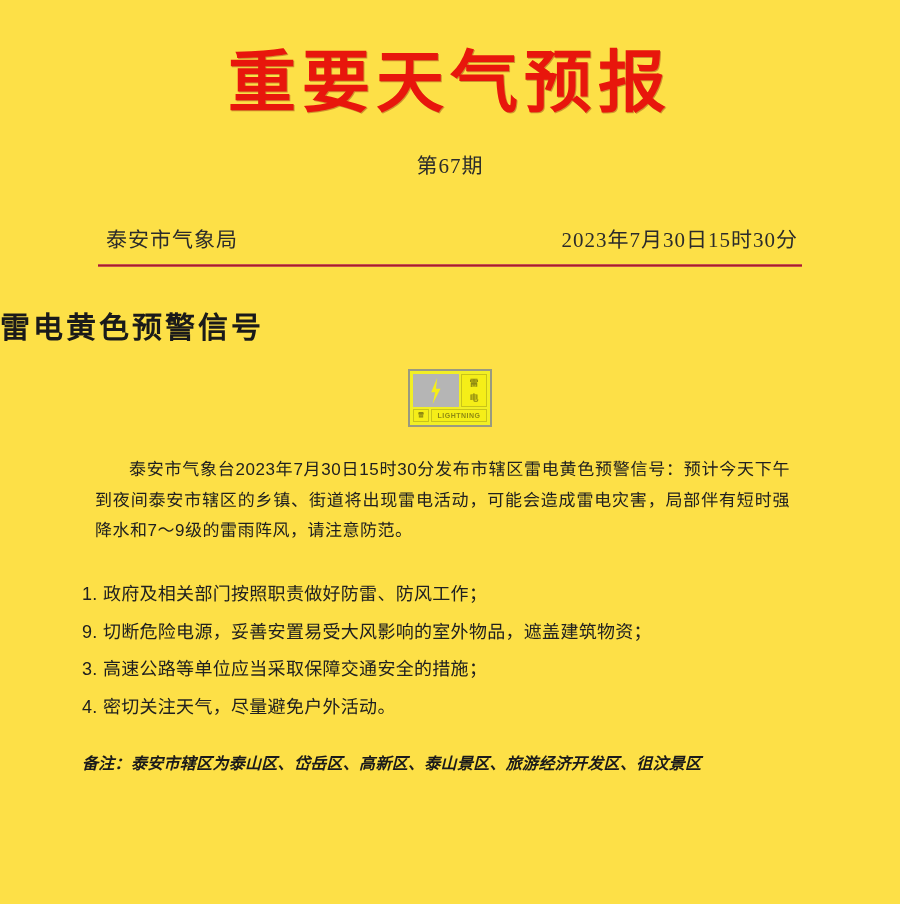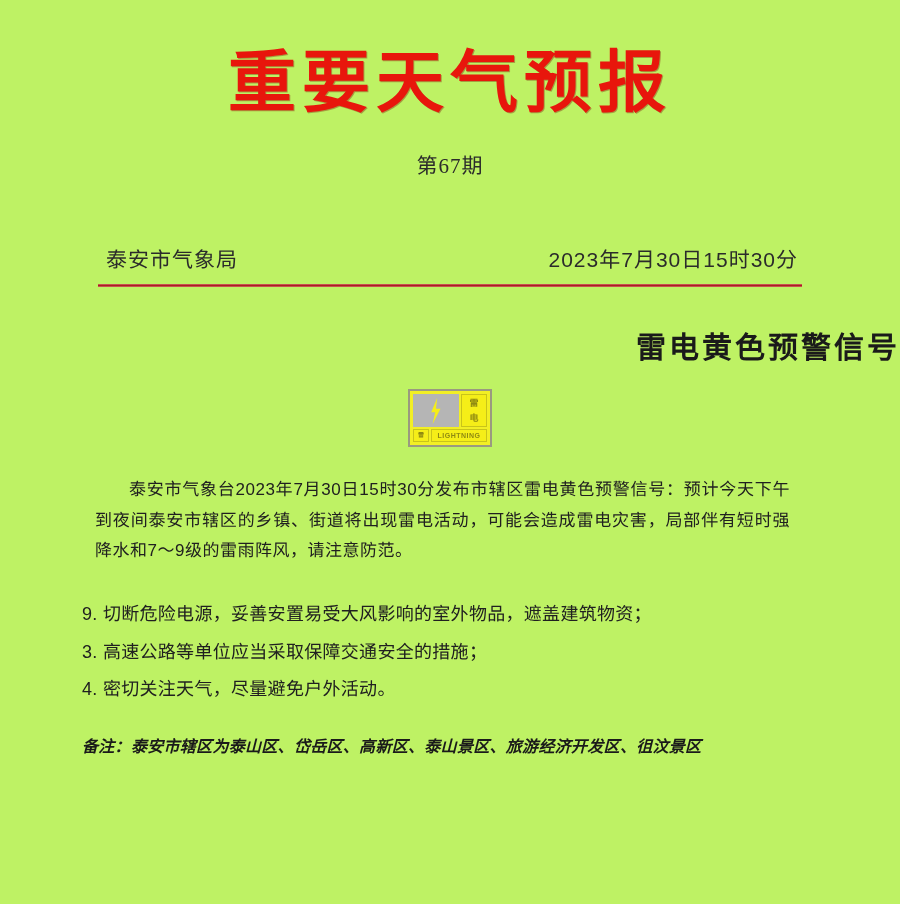--- a/index.html
+++ b/index.html
@@ -9,21 +9,21 @@
     background: #ffffff;
   }
   body {
     font-family: "Liberation Sans", "DejaVu Sans", sans-serif;
     color: #1a1a1a;
   }
   .page {
     position: relative;
     width: 900px;
     height: 904px;
-    background: #bef264;
+    background: #fde047;
     overflow: hidden;
     box-sizing: border-box;
   }
 
   
   .masthead {
     text-align: center;
     padding-top: 48px;
   }
   .doc-title {
@@ -41,44 +41,44 @@
     font-size: 21px;
     color: #2b2b2b;
     margin: 0;
     padding-top: 30px;
     letter-spacing: 1px;
     text-align: center;
   }
 
   
   .meta-row {
-    margin: 64px 98px 0 98px;
+    margin: 44px 98px 0 98px;
     display: flex;
     justify-content: space-between;
     align-items: flex-start;
-    font-family: Liberation Sans, sans-serif;
+    font-family: Liberation Serif, serif;
     font-size: 21px;
     color: #2b2b2b;
     letter-spacing: 1px;
   }
   .meta-issuer { padding-left: 8px; }
   .meta-date   { padding-right: 4px; }
 
   .divider {
     margin: 11px 98px 0 98px;
     height: 3px;
     background: #a82020;
     border-top: 1px solid #c85050;
     border-bottom: 1px solid #c85050;
     box-sizing: border-box;
   }
 
   
   .signal-title {
-    text-align: right;
+    text-align: left;
     font-family: "Liberation Serif", "DejaVu Serif", serif;
     font-weight: bold;
     font-size: 30px;
     letter-spacing: 3px;
     color: #1a1a1a;
     margin: 0;
     padding-top: 36px;
   }
 
   
@@ -245,20 +245,21 @@
         <div class="badge-code">雷</div>
         <div class="badge-en">LIGHTNING</div>
       </div>
     </div>
   </div>
 
   <p class="body-text">泰安市气象台2023年7月30日15时30分发布市辖区雷电黄色预警信号：预计今天下午到夜间泰安市辖区的乡镇、街道将出现雷电活动，可能会造成雷电灾害，局部伴有短时强降水和7～9级的雷雨阵风，请注意防范。</p>
 
   <div class="guide-block">
     <ul class="guide-list">
+      <li class="guide-item">1. 政府及相关部门按照职责做好防雷、防风工作；</li>
       <li class="guide-item">9. 切断危险电源，妥善安置易受大风影响的室外物品，遮盖建筑物资；</li>
       <li class="guide-item">3. 高速公路等单位应当采取保障交通安全的措施；</li>
       <li class="guide-item">4. 密切关注天气，尽量避免户外活动。</li>
     </ul>
   </div>
 
   <p class="footnote">备注：泰安市辖区为泰山区、岱岳区、高新区、泰山景区、旅游经济开发区、徂汶景区</p>
 
 </div>
 

